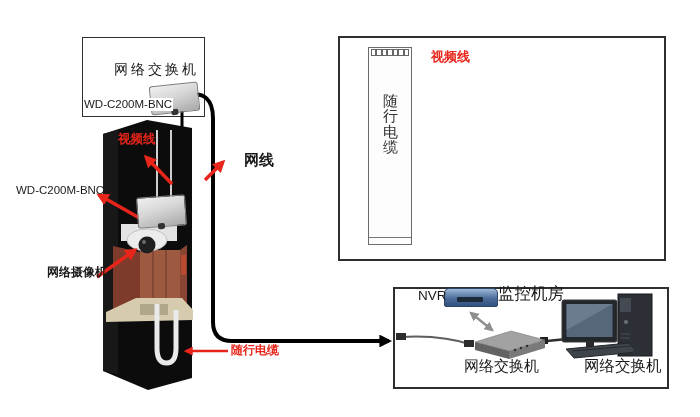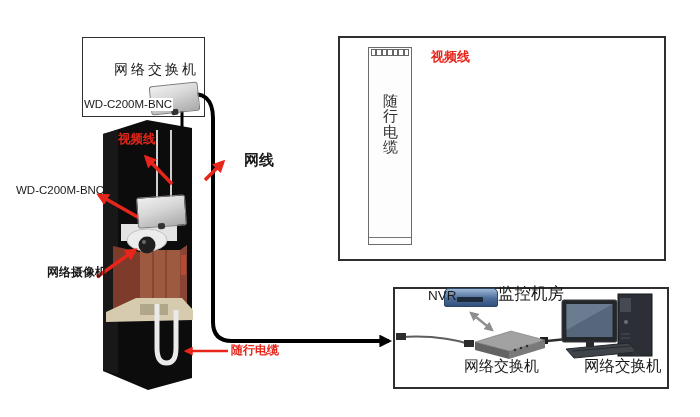--- a/index.html
+++ b/index.html
@@ -18,21 +18,21 @@
   .label{position:absolute;z-index:3;white-space:nowrap;line-height:1.15;}
   .red{color:var(--red);font-weight:bold;}
   .lbl-machine-title{left:114px;top:61px;font-size:14px;letter-spacing:3px;}
   .lbl-model-top{left:83px;top:98px;font-size:11.5px;background:#fff;padding:0 1px;}
   .lbl-video-shaft{left:118px;top:132px;font-size:12.5px;z-index:4;}
   .lbl-model-left{left:16px;top:184px;font-size:11.5px;}
   .lbl-camera{left:47px;top:266px;font-size:12px;font-weight:bold;}
   .lbl-travel{left:231px;top:344px;font-size:12px;}
   .lbl-net{left:244px;top:151px;font-size:15px;font-weight:bold;text-align:center;}
   .lbl-video-box{left:431px;top:50px;font-size:13px;}
-  .lbl-nvr{left:428px;top:288px;font-size:13.5px;}
+  .lbl-nvr{left:418px;top:288px;font-size:13.5px;}
   .lbl-monitor-title{left:498px;top:284px;font-size:16.5px;}
   .lbl-switch{left:464px;top:357px;font-size:15px;}
   .lbl-host{left:584px;top:357px;font-size:15.5px;}
   
   .cable-rect{position:absolute;left:368px;top:47px;width:42px;height:196px;
     border:1.5px solid #6b6b6b;background:#fdfdfd;z-index:2;}
   .comb{position:absolute;top:1px;left:2px;right:2px;display:flex;justify-content:space-between;}
   .comb span{width:4px;height:5px;border:1px solid #666;background:#fff;display:block;}
   .vertical-text{position:absolute;left:50%;top:34px;transform:translateX(-50%);
     writing-mode:vertical-lr;text-orientation:upright;font-size:15px;letter-spacing:15px;color:#333;}

